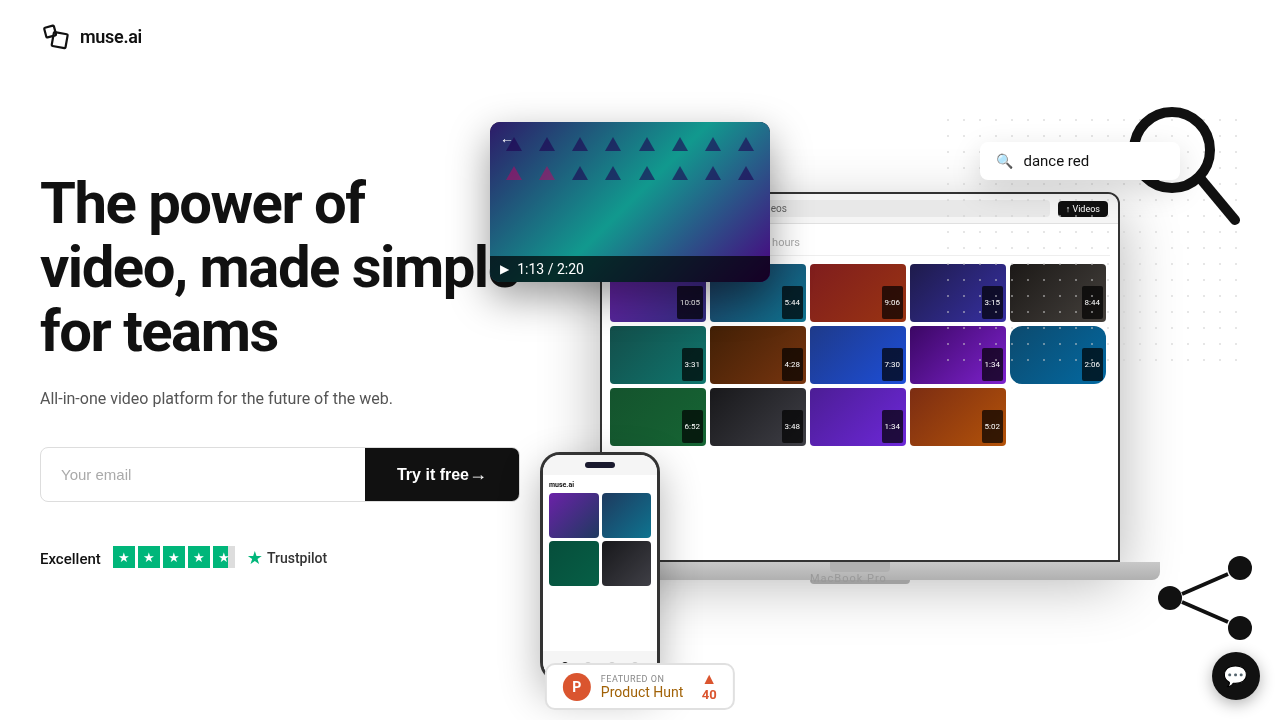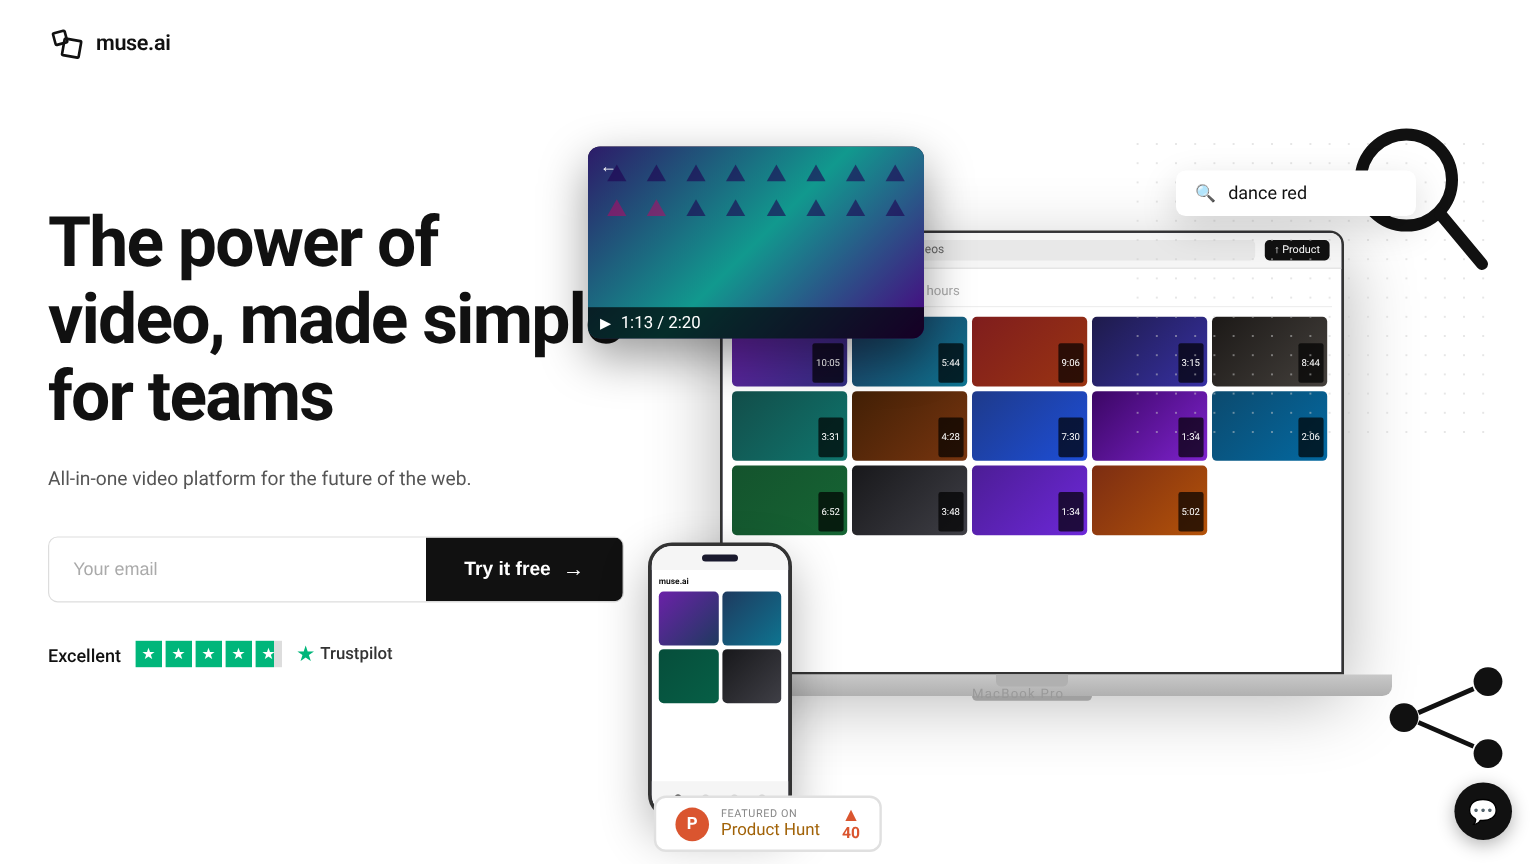--- a/index.html
+++ b/index.html
@@ -63,21 +63,21 @@
     .hero-subtext {
       font-size: 16px;
       color: #555;
       margin-bottom: 36px;
       line-height: 1.5;
     }
 
     .email-form {
       display: flex;
       align-items: stretch;
-      margin-bottom: 32px;
+      margin-bottom: 44px;
       border: 1.5px solid #ddd;
       border-radius: 8px;
       overflow: hidden;
       max-width: 560px;
       background: #fff;
     }
 
     .email-input {
       flex: 1;
       padding: 16px 20px;
@@ -94,21 +94,20 @@
     .try-free-btn {
       background: #111;
       color: #fff;
       border: none;
       padding: 16px 32px;
       font-size: 16px;
       font-weight: 600;
       cursor: pointer;
       display: flex;
       align-items: center;
-      gap: 10px;
       white-space: nowrap;
     }
     .arrow-icon {
       font-size: 18px;
     }
 
     
     .trustpilot {
       display: flex;
       align-items: flex-end;
@@ -236,21 +235,21 @@
     .vt-1 { background: linear-gradient(135deg, #6b21a8, #312e81); }
     .vt-2 { background: linear-gradient(135deg, #1e3a5f, #0e7490); }
     .vt-3 { background: linear-gradient(135deg, #7f1d1d, #9a3412); }
     .vt-4 { background: linear-gradient(135deg, #064e3b, #065f46); }
     .vt-5 { background: linear-gradient(135deg, #1e1b4b, #3730a3); }
     .vt-6 { background: linear-gradient(135deg, #1c1917, #44403c); }
     .vt-7 { background: linear-gradient(135deg, #134e4a, #0f766e); }
     .vt-8 { background: linear-gradient(135deg, #422006, #78350f); }
     .vt-9 { background: linear-gradient(135deg, #1e3a8a, #1d4ed8); }
     .vt-10 { background: linear-gradient(135deg, #3b0764, #7e22ce); }
-    .vt-11 { background: linear-gradient(135deg, #0c4a6e, #0369a1); }
+    .vt-11 { background: linear-gradient(135deg, #0c4a6e, #0369a1); border-radius: 12px; }
     .vt-12 { background: linear-gradient(135deg, #14532d, #166534); }
     .vt-13 { background: linear-gradient(135deg, #18181b, #3f3f46); }
     .vt-14 { background: linear-gradient(135deg, #4c1d95, #6d28d9); }
     .vt-15 { background: linear-gradient(135deg, #7c2d12, #b45309); }
     .vt-time {
       position: absolute;
       bottom: 3px;
       right: 3px;
       background: rgba(0,0,0,0.7);
       color: #fff;
@@ -656,21 +655,21 @@
 
     <div class="laptop-mockup">
       <div class="laptop-screen">
         <div class="laptop-bar">
           <div class="laptop-dots">
             <div class="dot dot-red"></div>
             <div class="dot dot-yellow"></div>
             <div class="dot dot-green"></div>
           </div>
           <div class="address-bar">muse.ai · Search your videos</div>
-          <div class="upload-btn-fake">↑ Product</div>
+          <div class="upload-btn-fake">↑ Videos</div>
         </div>
         <div class="videos-area">
           <div class="videos-header">Videos &nbsp; <span style="color:#aaa; font-weight:400;">All videos · 32 videos · 6 hours</span></div>
 
           <div class="video-thumb vt-1">
               <span class="vt-time">10:05</span>
             </div>
           <div class="video-thumb vt-2">
               <span class="vt-time">5:44</span>
             </div>

